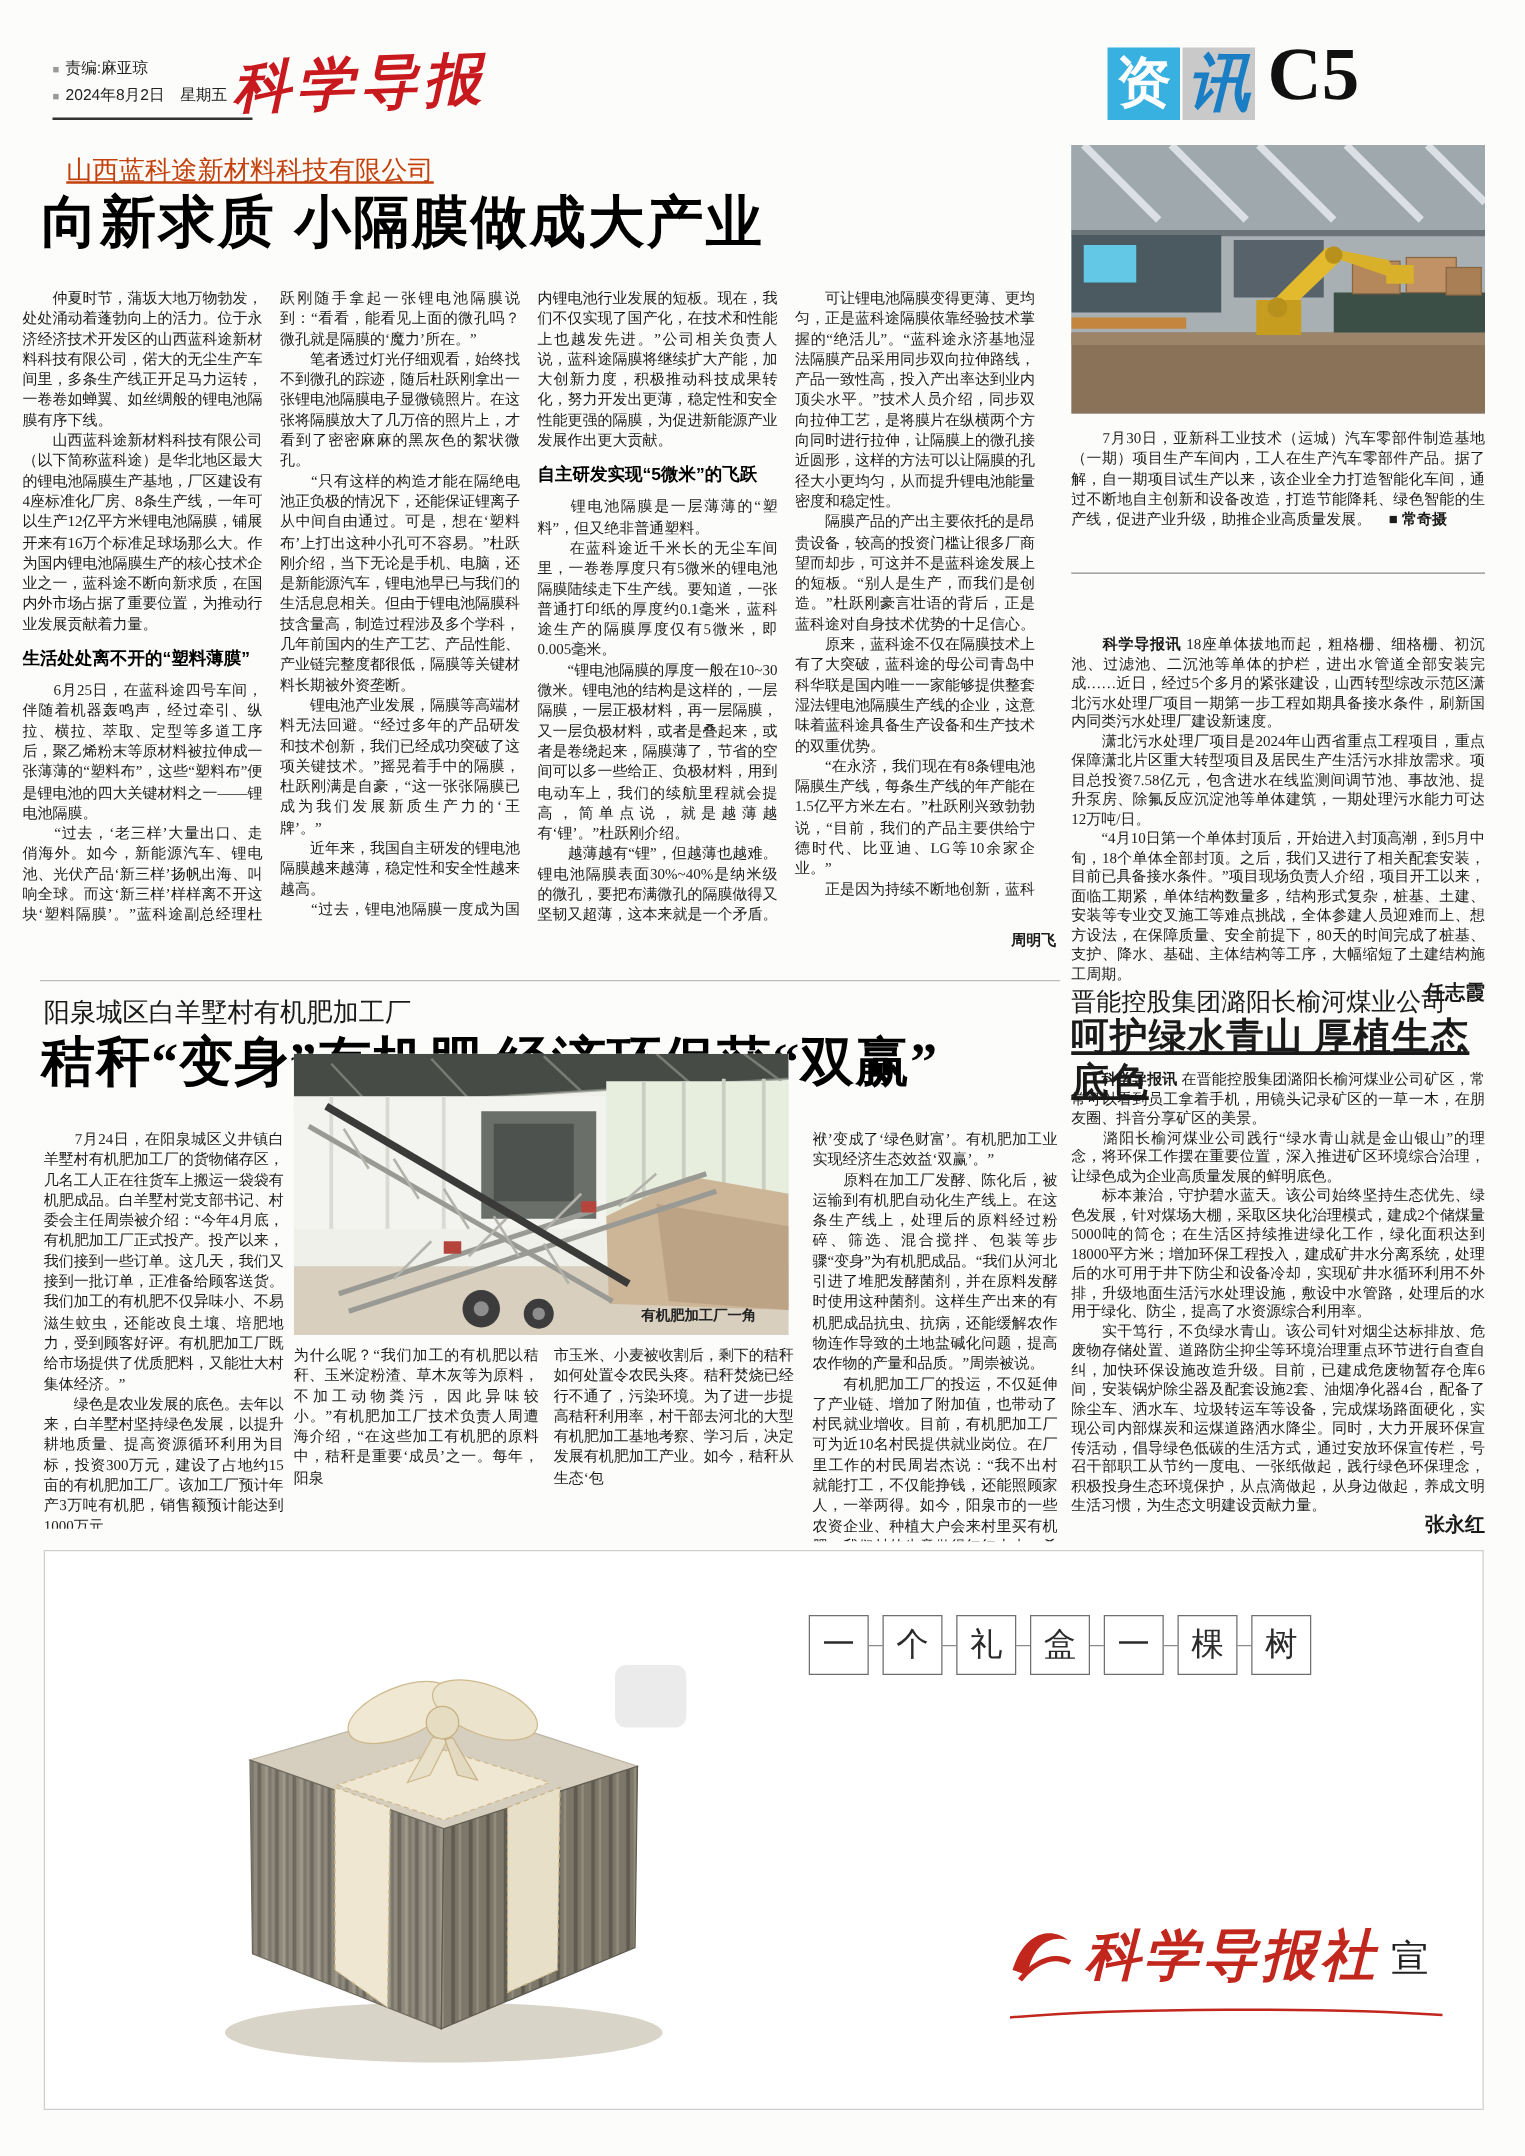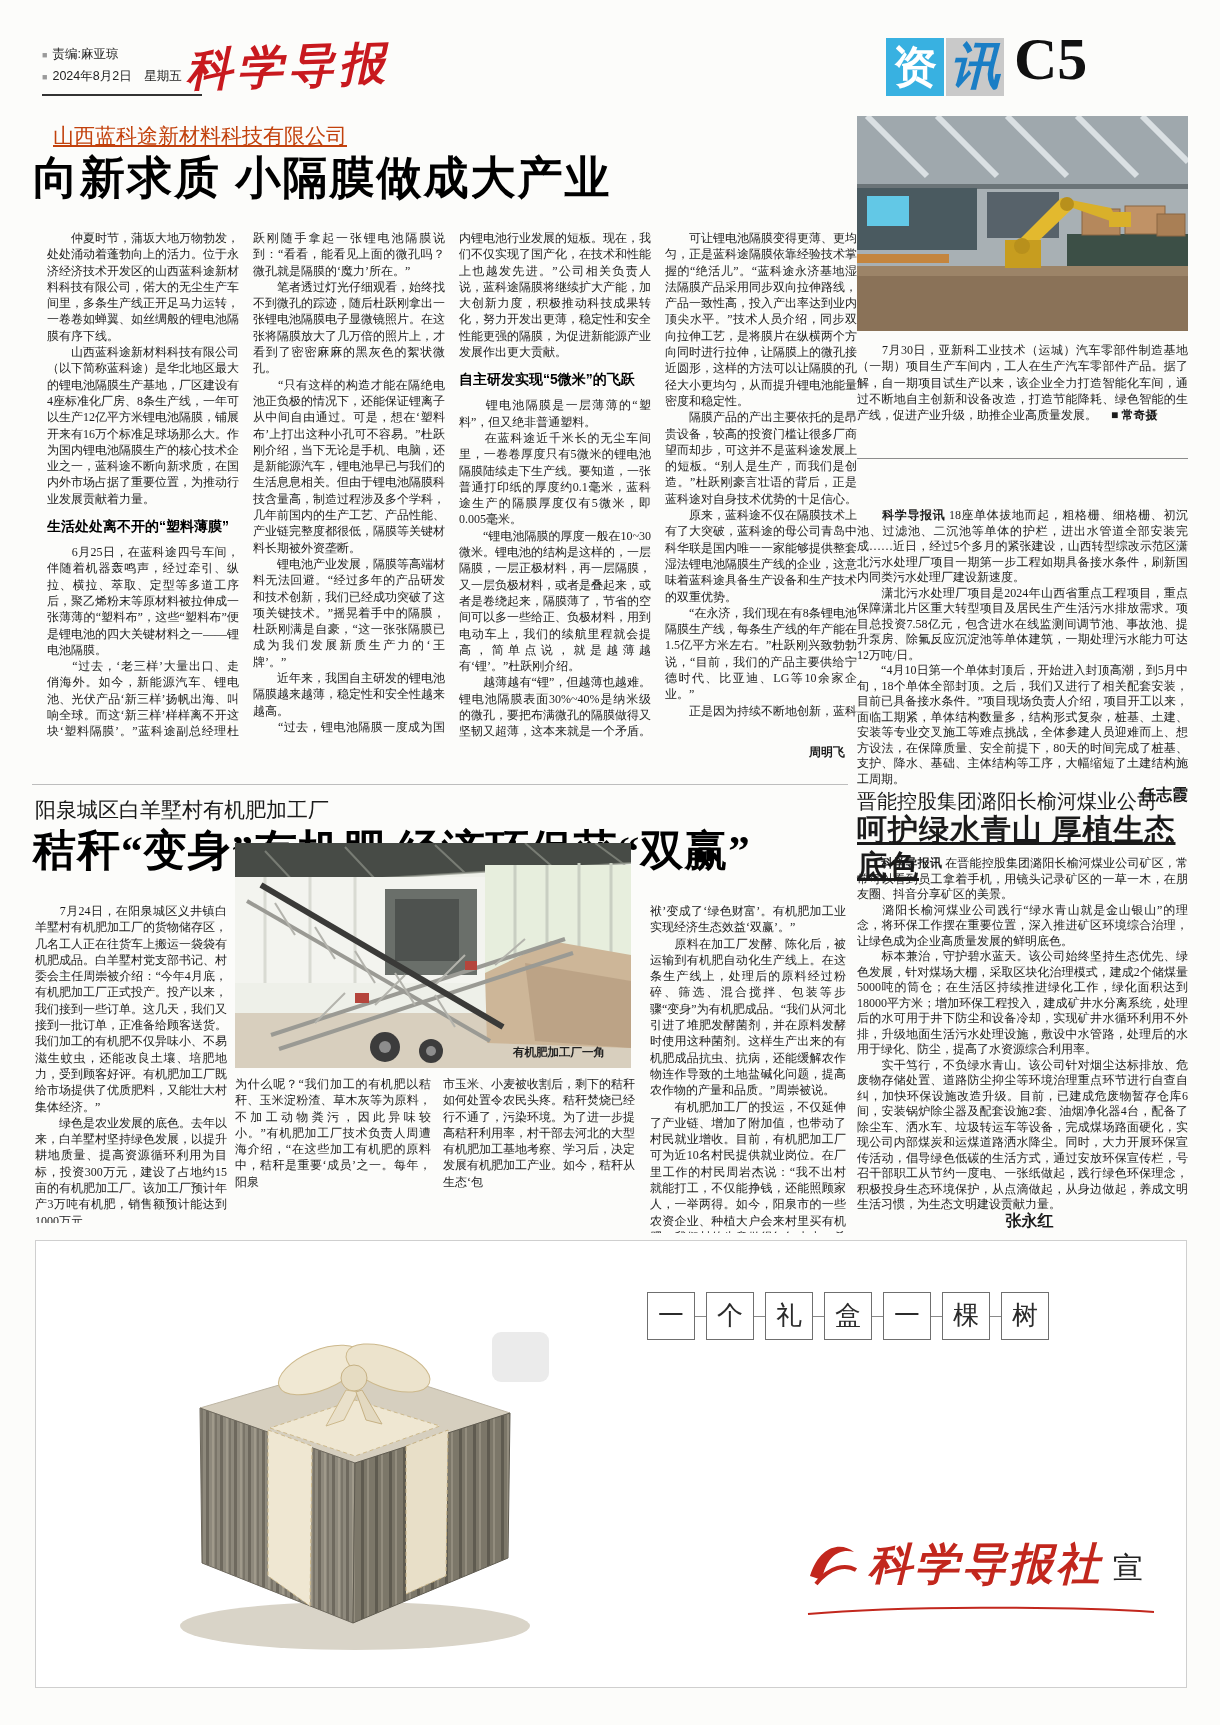--- a/index.html
+++ b/index.html
@@ -12,21 +12,21 @@
   .bullet{color:#9a9a9a;font-size:9px;margin-right:5px;}
   .masthead{left:186px;top:36px;font:bold italic 46px "Liberation Serif",serif;color:#c8191e;letter-spacing:5px;transform:rotate(-2deg);}
   .badge{width:58px;height:58px;text-align:center;}
   .badge-zi{left:886px;top:38px;background:#38b1e1;color:#fff;font:bold 44px/58px "Liberation Sans",sans-serif;}
   .badge-xun{left:946px;top:38px;background:#c9c9c9;color:#1a7ec5;font:bold italic 50px/56px "Liberation Serif",serif;}
   .pageno{left:1014px;top:24px;font:bold 60px/70px "Liberation Serif",serif;color:#111;}
 
   
   .a1-kicker{left:53px;top:122px;font:21px "Liberation Sans",sans-serif;color:#c2410c;text-decoration:underline;}
   .a1-headline{left:33px;top:150px;width:815px;font:bold 45px/56px "Liberation Sans",sans-serif;letter-spacing:2px;color:#000;}
-  .a1-body{left:47px;top:230px;width:810px;height:518px;column-count:4;column-gap:14px;overflow:hidden;}
+  .a1-body{left:18px;top:230px;width:810px;height:518px;column-count:4;column-gap:14px;overflow:hidden;}
   .body12{font:12px/16.3px "Liberation Serif",serif;text-align:justify;white-space:pre-line;color:#1c1c1c;}
   .subhead{font:bold 14px/19px "Liberation Sans",sans-serif;margin:10px 0 8px;color:#000;white-space:normal;}
   .author-abs{left:740px;top:744px;width:105px;text-align:right;font:bold 12px "Liberation Sans",sans-serif;}
   .author-inline{font-weight:bold;font-family:"Liberation Sans",sans-serif;margin-left:14px;white-space:nowrap;}
 
   
   .photo1{left:857px;top:116px;width:331px;height:215px;overflow:hidden;background:#a8b0b4;}
   .caption1{left:857px;top:342px;width:331px;}
   .rule-h{height:1px;background:#8c8c8c;}
   .sew-headline{left:857px;top:470px;width:331px;text-align:center;font:bold 27px/32px "Liberation Serif",serif;letter-spacing:1px;}
@@ -140,21 +140,21 @@
     <div style="text-align:right"><span class="author-inline">任志霞</span></div>
   </div>
 
   <div class="abs coal-kicker">晋能控股集团潞阳长榆河煤业公司</div>
   <h2 class="abs coal-headline" style="margin:0">呵护绿水青山  厚植生态底色</h2>
   <div class="abs coal-body lh15">
     <div class="body12"><b>　　科学导报讯</b><span> 在晋能控股集团潞阳长榆河煤业公司矿区，常常可以看到员工拿着手机，用镜头记录矿区的一草一木，在朋友圈、抖音分享矿区的美景。</span></div>
     <div class="body12">　　潞阳长榆河煤业公司践行“绿水青山就是金山银山”的理念，将环保工作摆在重要位置，深入推进矿区环境综合治理，让绿色成为企业高质量发展的鲜明底色。
 　　标本兼治，守护碧水蓝天。该公司始终坚持生态优先、绿色发展，针对煤场大棚，采取区块化治理模式，建成2个储煤量5000吨的筒仓；在生活区持续推进绿化工作，绿化面积达到18000平方米；增加环保工程投入，建成矿井水分离系统，处理后的水可用于井下防尘和设备冷却，实现矿井水循环利用不外排，升级地面生活污水处理设施，敷设中水管路，处理后的水用于绿化、防尘，提高了水资源综合利用率。
 　　实干笃行，不负绿水青山。该公司针对烟尘达标排放、危废物存储处置、道路防尘抑尘等环境治理重点环节进行自查自纠，加快环保设施改造升级。目前，已建成危废物暂存仓库6间，安装锅炉除尘器及配套设施2套、油烟净化器4台，配备了除尘车、洒水车、垃圾转运车等设备，完成煤场路面硬化，实现公司内部煤炭和运煤道路洒水降尘。同时，大力开展环保宣传活动，倡导绿色低碳的生活方式，通过安放环保宣传栏，号召干部职工从节约一度电、一张纸做起，践行绿色环保理念，积极投身生态环境保护，从点滴做起，从身边做起，养成文明生活习惯，为生态文明建设贡献力量。</div>
-    <div style="text-align:center"><span class="author-inline">张永红</span></div>
+    <div style="text-align:right"><span class="author-inline">张永红</span></div>
   </div>
 
   <div class="abs divider-a2"></div>
   <div class="abs a2-kicker">阳泉城区白羊墅村有机肥加工厂</div>
   <h1 class="abs a2-headline" style="margin:0">秸秆“变身”有机肥  经济环保获“双赢”</h1>
   <div class="abs a2-col1 body12">　　7月24日，在阳泉城区义井镇白羊墅村有机肥加工厂的货物储存区，几名工人正在往货车上搬运一袋袋有机肥成品。白羊墅村党支部书记、村委会主任周崇被介绍：“今年4月底，有机肥加工厂正式投产。投产以来，我们接到一些订单。这几天，我们又接到一批订单，正准备给顾客送货。我们加工的有机肥不仅异味小、不易滋生蚊虫，还能改良土壤、培肥地力，受到顾客好评。有机肥加工厂既给市场提供了优质肥料，又能壮大村集体经济。”
 　　绿色是农业发展的底色。去年以来，白羊墅村坚持绿色发展，以提升耕地质量、提高资源循环利用为目标，投资300万元，建设了占地约15亩的有机肥加工厂。该加工厂预计年产3万吨有机肥，销售额预计能达到1000万元。
 　　提到有机肥，难免存在难闻的气味，可白羊墅村有机肥加工厂的异味却很小，这是</div>
 
   <div class="abs photo2">

